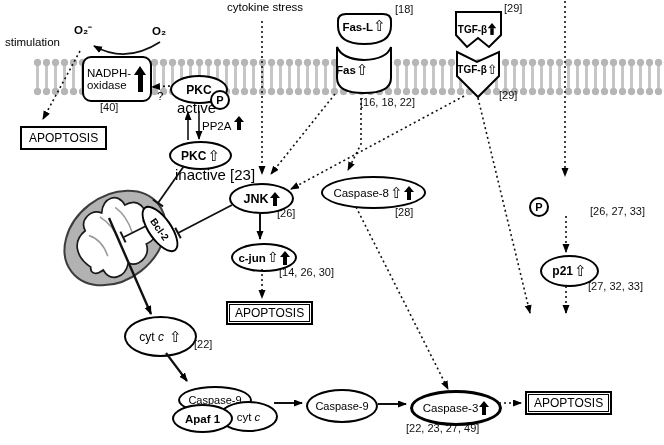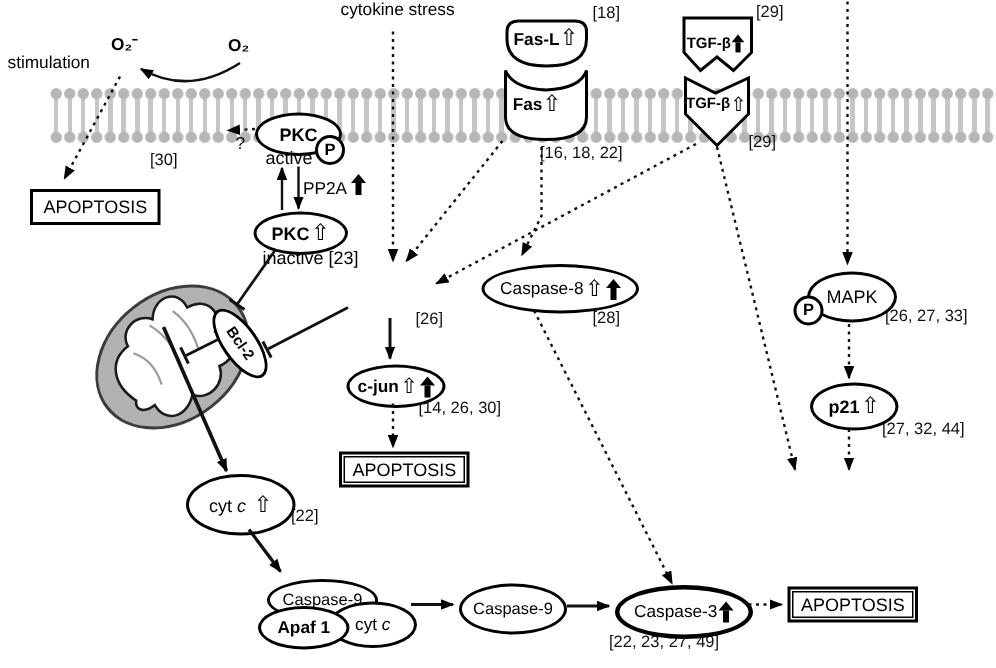--- a/index.html
+++ b/index.html
@@ -1,21 +1,21 @@
 <!DOCTYPE html>
 <html><head>
 <meta charset="utf-8">
 <style>
   html,body{margin:0;padding:0;background:#fff}
   #stage{position:relative;width:664px;height:445px;background:#fff;overflow:hidden;
          font-family:"Liberation Sans",sans-serif;color:#000}
   .abs{position:absolute}
   .lbl{position:absolute;font-size:11.5px;white-space:nowrap;line-height:1.15}
   .ref{position:absolute;font-size:11px;white-space:nowrap;color:#111}
-  .small{font-size:12px}
+  .small{font-size:15px}
   
   #membrane{position:absolute;left:33px;top:58px;width:631px;height:38px;
     background:
       radial-gradient(circle at 4.5px 4.5px,#b6b6b6 3.4px,transparent 4.1px) 0 0/9px 9px repeat-x,
       radial-gradient(circle at 4.5px 4.5px,#b6b6b6 3.4px,transparent 4.1px) 0 29px/9px 9px repeat-x,
       repeating-linear-gradient(90deg,transparent 0 3px,#c6c6c6 3px 6px,transparent 6px 9px) 0 8px/631px 23px no-repeat;}
   
   .ell{position:absolute;border:2px solid #000;border-radius:50%;background:#fff;
        display:flex;align-items:center;justify-content:center;gap:1px;
        font-size:11.5px;white-space:nowrap;z-index:3}
@@ -73,34 +73,41 @@
   <div class="lbl" style="left:227px;top:1px">cytokine stress</div>
   <div class="ref" style="left:395px;top:3px">[18]</div>
   <div class="ref" style="left:504px;top:2px">[29]</div>
   <div class="ref" style="left:360px;top:96px">[16, 18, 22]</div>
   <div class="ref" style="left:499px;top:89px">[29]</div>
 
   <div class="abs" style="left:336px;top:19px;width:56px;display:flex;justify-content:center;align-items:flex-end;z-index:3;font-weight:bold;font-size:11.5px">
     <span>Fas-L</span>
       <span class="arro">⇧</span>
   </div>
-  <div class="abs" style="left:322px;top:63px;width:72px;display:flex;justify-content:center;align-items:center;z-index:3;font-weight:bold;font-size:11.5px">
+  <div class="abs" style="left:336px;top:63px;width:56px;display:flex;align-items:center;z-index:3;font-weight:bold;font-size:11.5px">
     <span>Fas</span>
       <span class="arro">⇧</span>
   </div>
   <div class="abs" style="left:454px;top:22px;width:47px;display:flex;justify-content:center;align-items:center;z-index:3;font-weight:bold;font-size:10px">
     <span>TGF-β</span>
       <span class="arrf" style="transform:scale(.85)"></span>
   </div>
   <div class="abs" style="left:454px;top:64px;width:47px;display:flex;justify-content:center;align-items:center;z-index:3;font-weight:bold;font-size:10px">
     <span>TGF-β</span>
       <span class="arro" style="font-size:13px">⇧</span>
   </div>
 
-  <div class="ref" style="left:100px;top:101px">[30]</div>
+  <div class="rbox" style="left:82px;top:56px;width:58px;height:38px">
+    <div style="text-align:left">
+      <div>NADPH-</div>
+      <div>oxidase</div>
+    </div>
+    <span class="arrf arrf-lg"></span>
+  </div>
+  <div class="ref" style="left:100px;top:101px">[40]</div>
 
   <div class="ell bold" style="left:170px;top:75px;width:54px;height:25px;font-size:12px">
     <span>PKC</span>
   </div>
   <div class="pcirc" style="left:210px;top:90px">
       <span>P</span>
     </div>
   <div class="lbl small" style="left:177px;top:99px;z-index:4">active</div>
   <div class="lbl" style="left:157px;top:90px;z-index:6">?</div>
 
@@ -112,49 +119,50 @@
   <div class="ell bold" style="left:169px;top:141px;width:59px;height:25px;font-size:12px">
     <span>PKC</span>
       <span class="arro">⇧</span>
   </div>
   <div class="lbl small" style="left:175px;top:166px">inactive [23]</div>
 
   <div class="ell vtxt bold" style="left:133px;top:217px;width:50px;height:20px;font-size:10px;z-index:4">
     <span>Bcl-2</span>
   </div>
 
+  <div class="ell bold" style="left:229px;top:183px;width:61px;height:27px;font-size:12.5px">
+    <span>JNK</span>
+    <span class="arrf"></span>
+  </div>
   <div class="ref" style="left:277px;top:207px">[26]</div>
 
   <div class="ell bold" style="left:231px;top:243px;width:62px;height:25px">
     <span>c-jun</span>
       <span class="arro" style="font-size:14px">⇧</span>
       <span class="arrf"></span>
   </div>
   <div class="ref" style="left:279px;top:266px">[14, 26, 30]</div>
 
   <div class="ell" style="left:321px;top:176px;width:101px;height:29px">
     <span>Caspase-8</span>
       <span class="arro">⇧</span>
       <span class="arrf"></span>
   </div>
   <div class="ref" style="left:395px;top:206px">[28]</div>
 
-  <div class="ell" style="left:538px;top:181px;width:56px;height:30px;font-size:12px">
-    <span>MAPK</span>
-  </div>
   <div class="pcirc" style="left:529px;top:197px">
       <span>P</span>
     </div>
   <div class="ref" style="left:590px;top:205px">[26, 27, 33]</div>
 
   <div class="ell bold" style="left:540px;top:255px;width:55px;height:28px;font-size:12px">
     <span>p21</span>
       <span class="arro">⇧</span>
   </div>
-  <div class="ref" style="left:588px;top:280px">[27, 32, 44]</div>
+  <div class="ref" style="left:588px;top:280px">[27, 32, 33]</div>
 
 
   <div class="ell" style="left:124px;top:316px;width:69px;height:37px;font-size:12px;gap:5px">
     <span><span>cyt</span> <i>c</i></span>
       <span class="arro">⇧</span>
   </div>
   <div class="ref" style="left:194px;top:338px">[22]</div>
 
   <div class="ell" style="left:178px;top:386px;width:70px;height:24px;font-size:11px">
     <span>Caspase-9</span>

